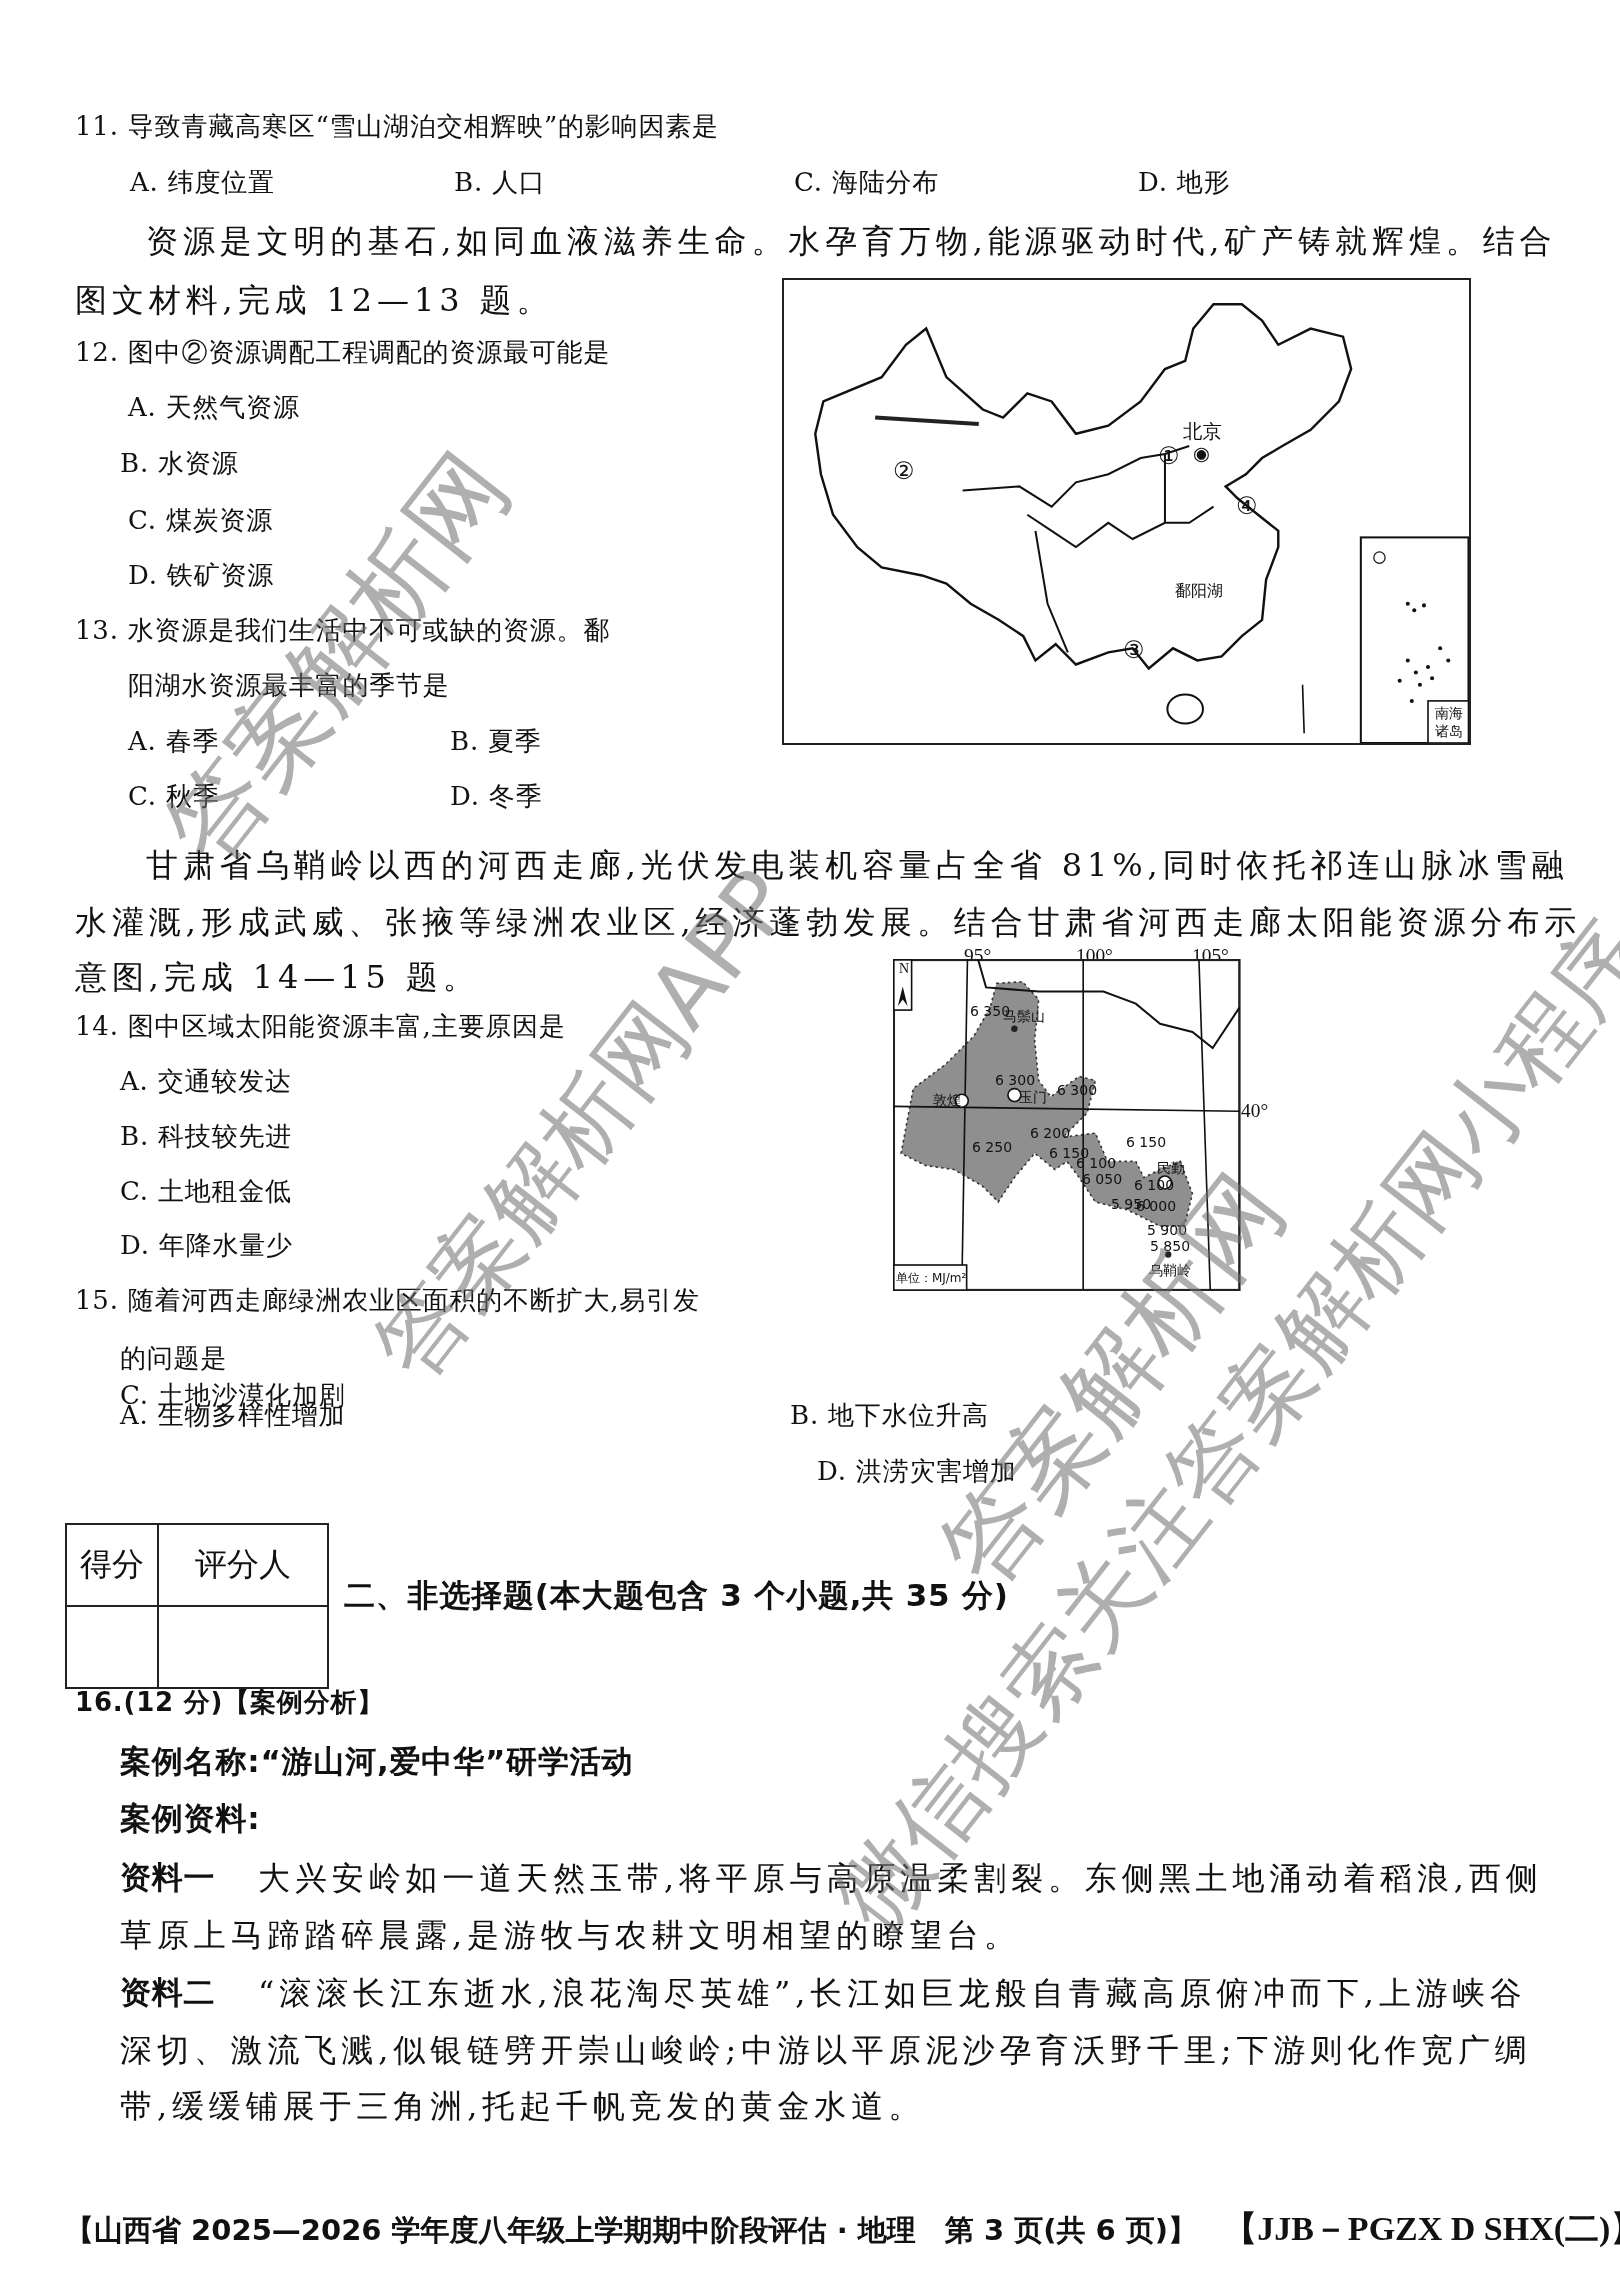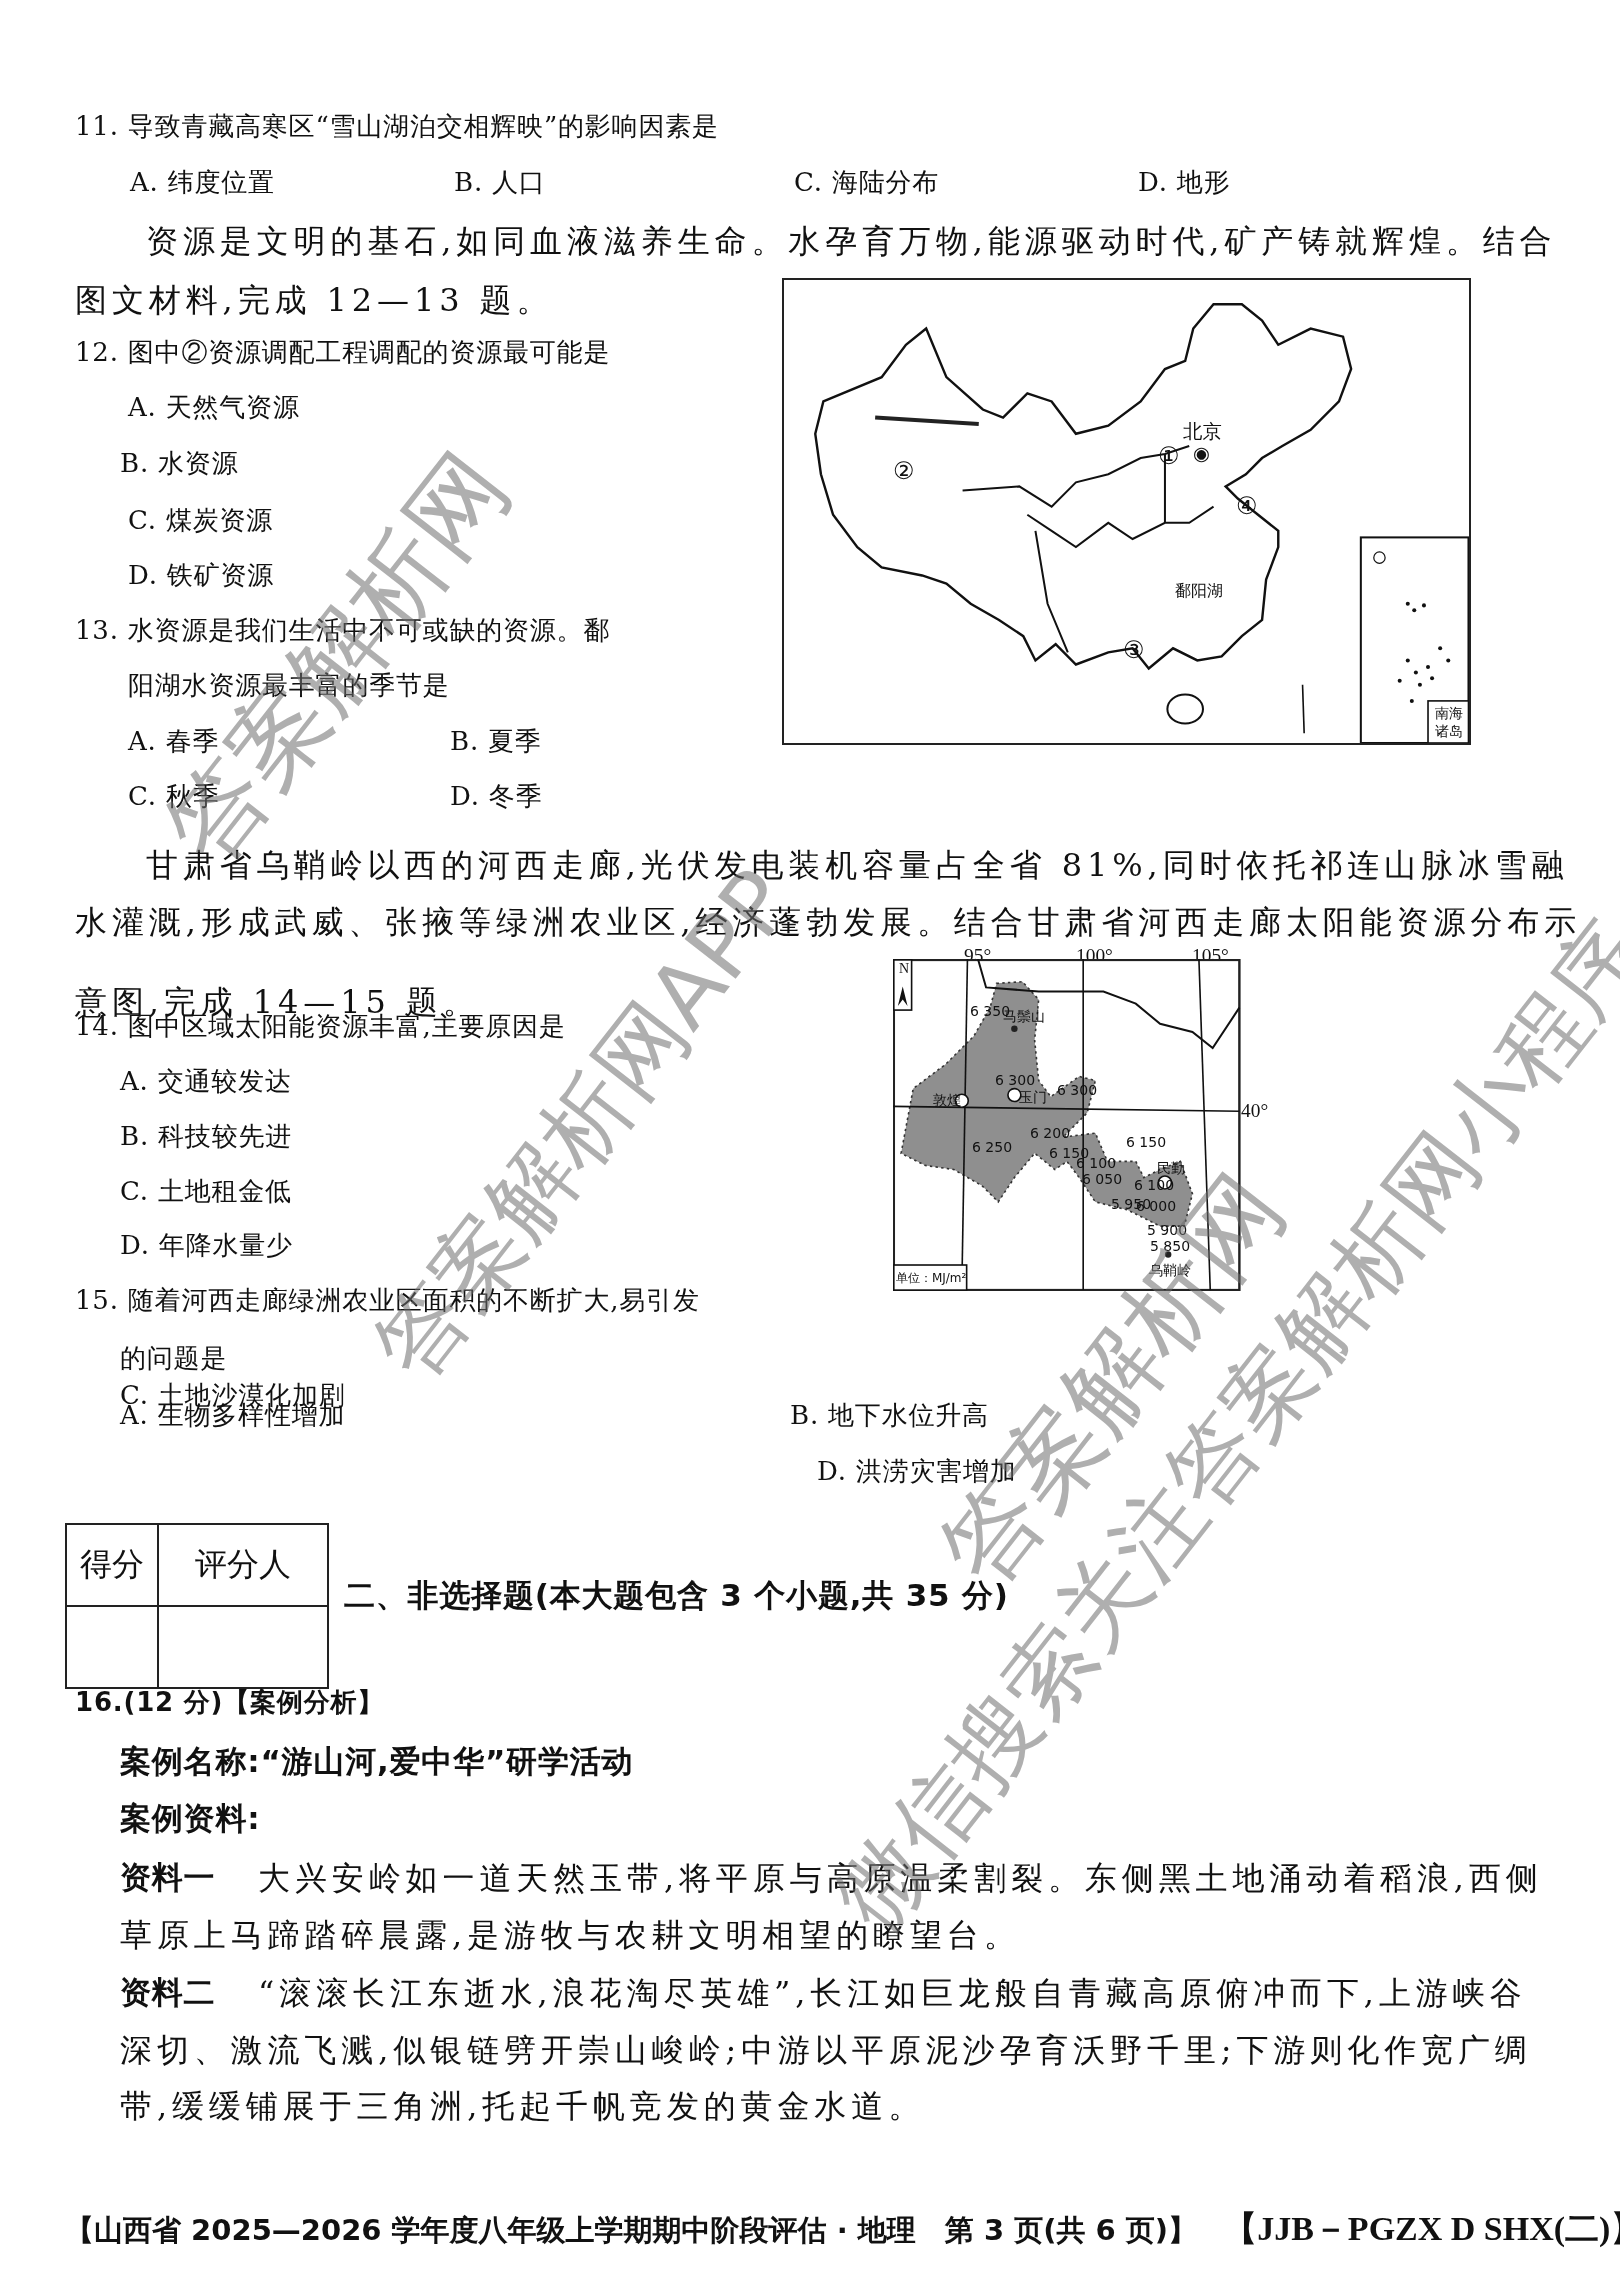--- a/index.html
+++ b/index.html
@@ -80,21 +80,21 @@
   <div class="maplabel" style="left:109px; top:177px; font-size:24px;">②</div>
   <div class="maplabel" style="left:339px; top:356px; font-size:24px;">③</div>
   <div class="maplabel" style="left:452px; top:212px; font-size:24px;">④</div>
   <div class="maplabel" style="left:391px; top:301px; font-size:16px;">鄱阳湖</div>
   <div class="maplabel small" style="left:651px; top:425px;">南海</div>
   <div class="maplabel small" style="left:651px; top:443px;">诸岛</div>
 </div>
 
 <div class="t para" style="left:146px; top:849px;">甘肃省乌鞘岭以西的河西走廊,光伏发电装机容量占全省 81%,同时依托祁连山脉冰雪融</div>
 <div class="t para" style="left:75px; top:906px;">水灌溉,形成武威、张掖等绿洲农业区,经济蓬勃发展。结合甘肃省河西走廊太阳能资源分布示</div>
-<div class="t para" style="left:75px; top:986px;">意图,完成 14—15 题。</div>
+<div class="t para" style="left:75px; top:961px;">意图,完成 14—15 题。</div>
 
 <div class="t" style="left:75px; top:1013px;">14. 图中区域太阳能资源丰富,主要原因是</div>
 <div class="t" style="left:120px; top:1068px;">A. 交通较发达</div>
 <div class="t" style="left:120px; top:1123px;">B. 科技较先进</div>
 <div class="t" style="left:120px; top:1178px;">C. 土地租金低</div>
 <div class="t" style="left:120px; top:1232px;">D. 年降水量少</div>
 
 <div class="t" style="left:75px; top:1287px;">15. 随着河西走廊绿洲农业区面积的不断扩大,易引发</div>
 <div class="t" style="left:120px; top:1345px;">的问题是</div>
 <div class="t" style="left:120px; top:1402px;">A. 生物多样性增加</div>

